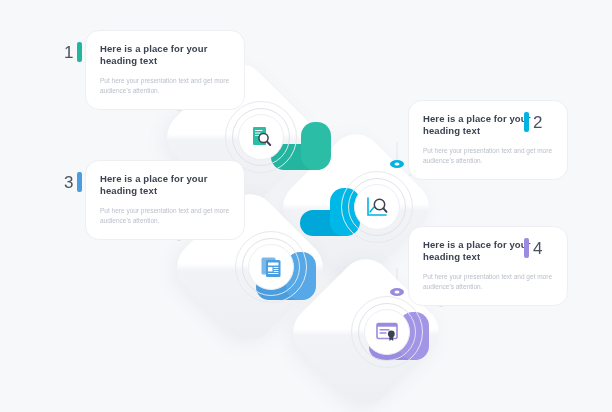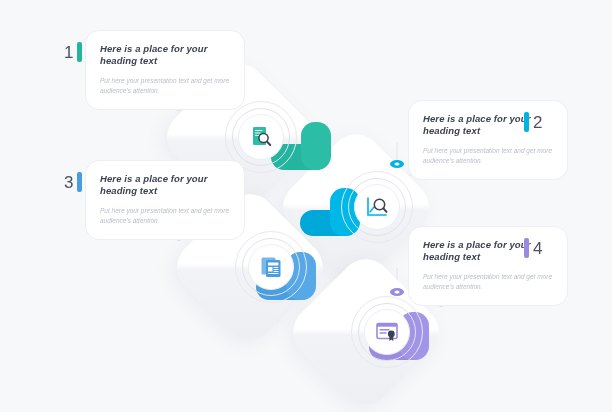--- a/index.html
+++ b/index.html
@@ -84,21 +84,20 @@
   .hd4 { left:437px; top:299px; }
 
   
   .card {
     position:absolute;
     width:160px;
     background:#ffffff;
     border:1px solid #edeff3;
     border-radius:14px;
     padding:12px 14px 14px 14px;
-    font-style:italic;
   }
   .card.c1 { left:85px;  top:30px; }
   .card.c2 { left:408px; top:100px; }
   .card.c3 { left:85px;  top:160px; }
   .card.c4 { left:408px; top:226px; }
 
   .card h3 {
     font-size:9.5px;
     line-height:12px;
     font-weight:bold;

